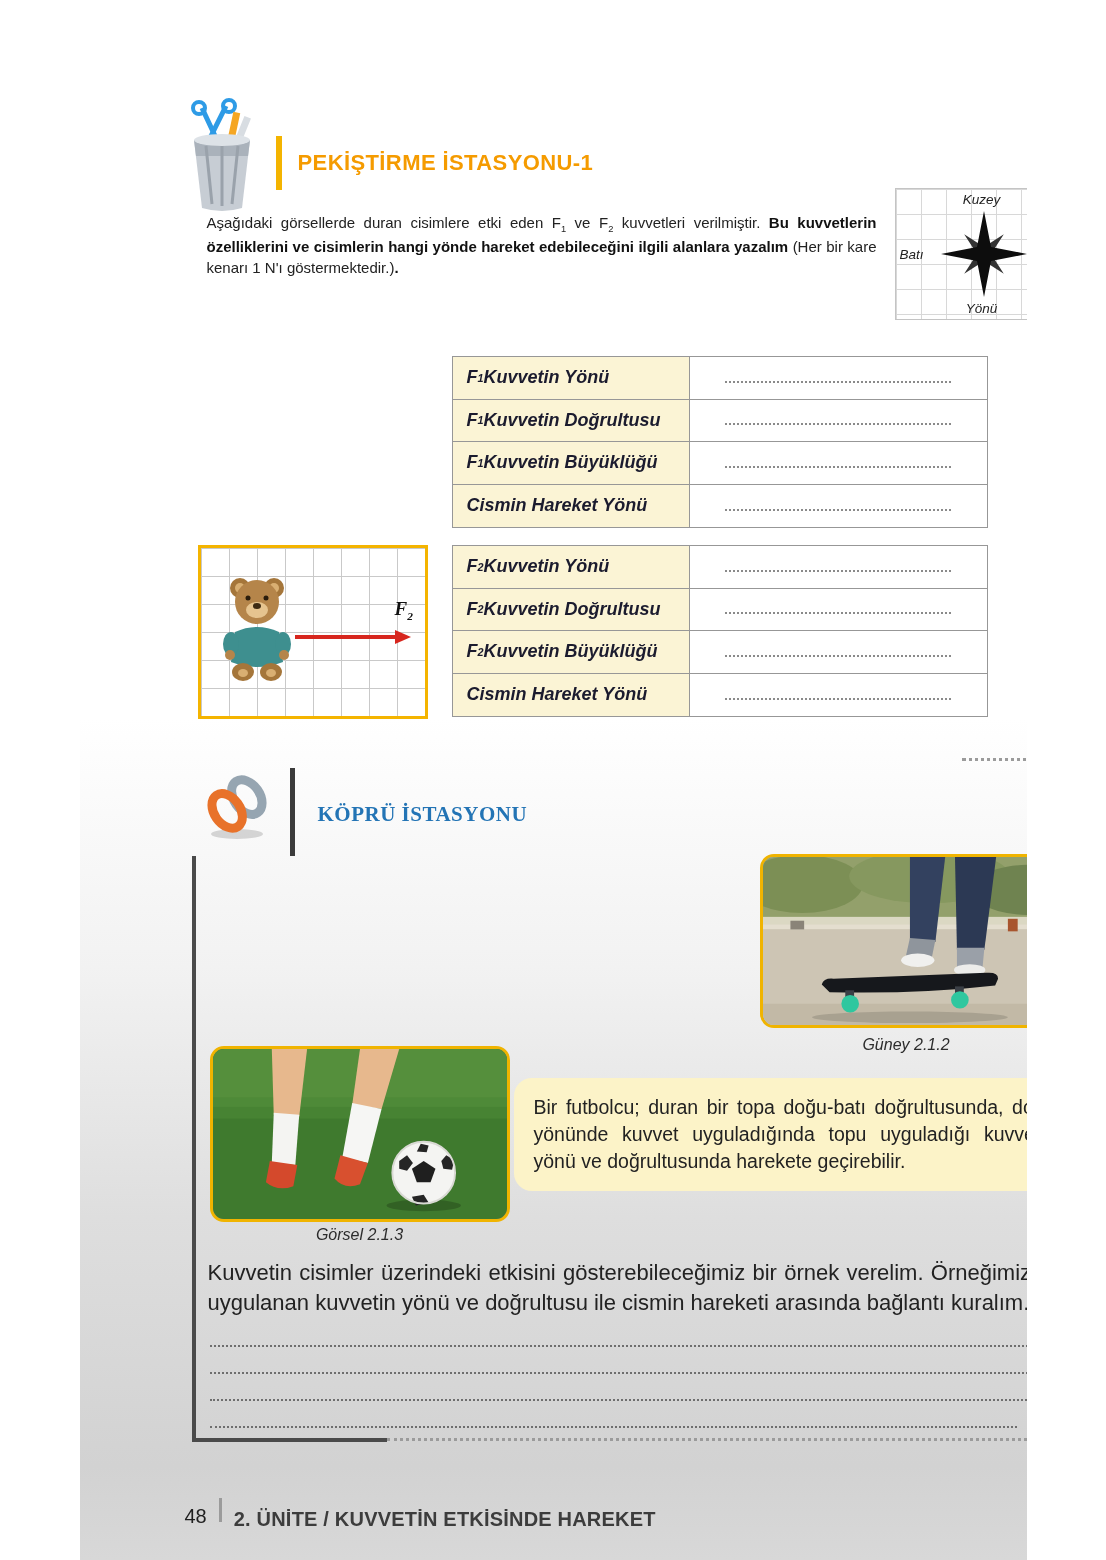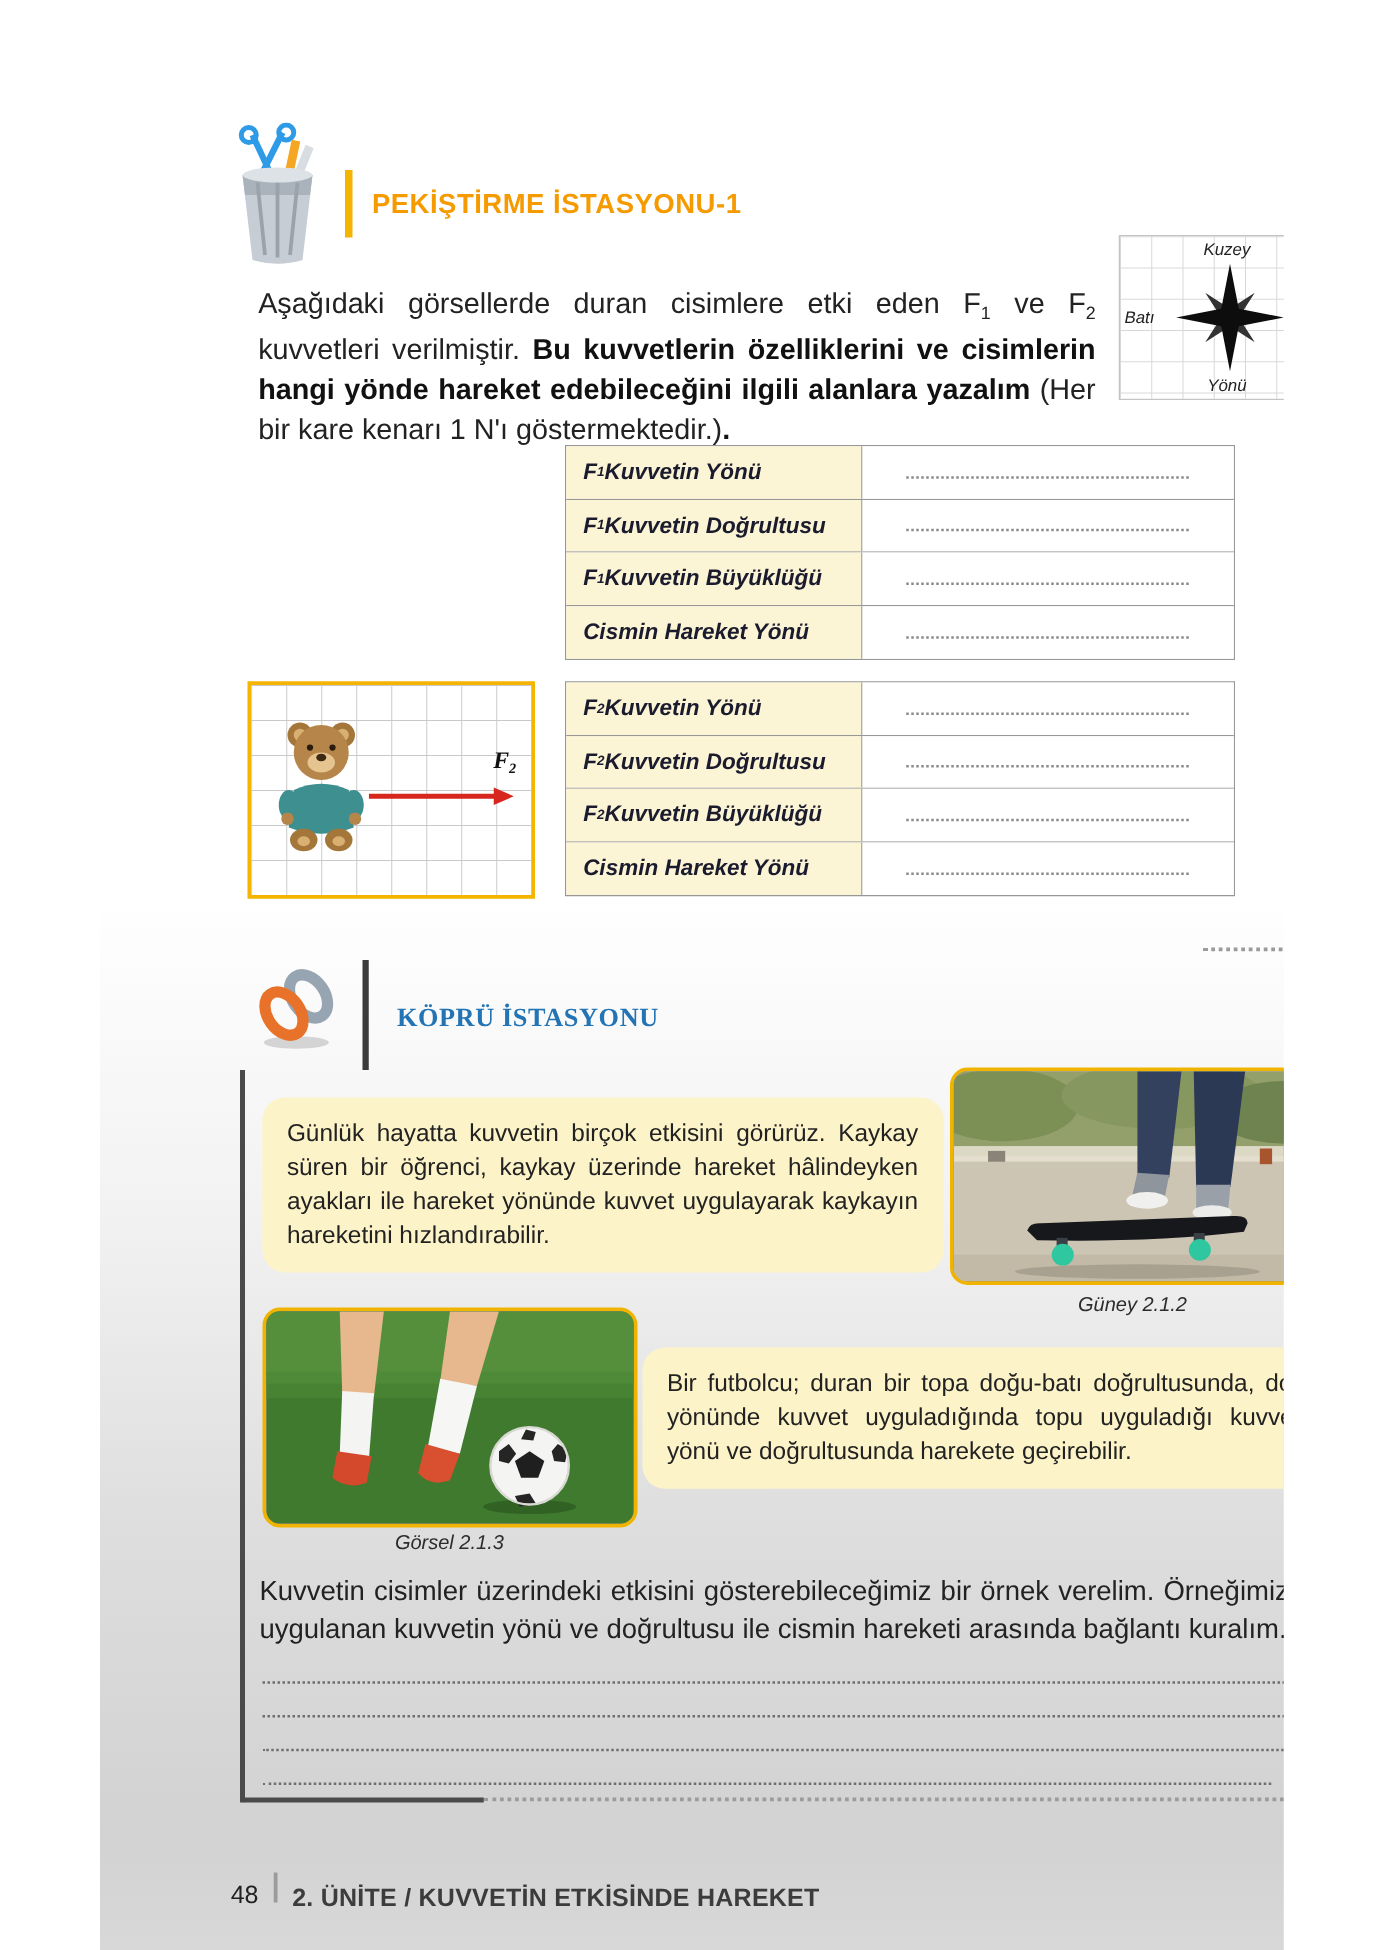--- a/index.html
+++ b/index.html
@@ -12,21 +12,21 @@
     background: linear-gradient(180deg, #ffffff 0%, #ffffff 46%, #f2f2f2 62%, #dedede 78%, #d2d2d2 94%, #d8d8d8 100%);
   }
   .abs { position: absolute; }
 
   
   .pencil-cup { left: 92px; top: 98px; width: 100px; height: 115px; }
   .title-bar { left: 196px; top: 136px; width: 6px; height: 54px; background: #F4B400; }
   .page-title { left: 218px; top: 150px; font-size: 22px; font-weight: bold; color: #F59B00; letter-spacing: .4px; }
 
   
-  .intro { left: 127px; top: 226px; width: 670px; font-size: 23px; line-height: 1.4; color: #222; text-align: justify; }
+  .intro { left: 127px; top: 212px; width: 670px; font-size: 15px; line-height: 1.4; color: #222; text-align: justify; }
   .intro sub { font-size: .62em; }
   .intro strong { color: #111; }
 
   
   .compass {
     left: 815px; top: 188px; width: 174px; height: 132px;
     background-color: #fff; border: 1px solid #c4c4c4;
     background-image: linear-gradient(to right, #d8d8d8 1px, transparent 1px),
                       linear-gradient(to bottom, #d8d8d8 1px, transparent 1px);
     background-size: 25px 25px;
@@ -280,21 +280,20 @@
         <ellipse cx="37" cy="64" rx="26" ry="5" fill="#000" opacity="0.15"></ellipse>
         <g transform="rotate(-35 37 34)">
           <ellipse cx="49" cy="34" rx="13" ry="19" fill="none" stroke="#96A5B1" stroke-width="9"></ellipse>
           <ellipse cx="25" cy="34" rx="13" ry="19" fill="none" stroke="#E8722A" stroke-width="9"></ellipse>
         </g>
       </svg>
     </div>
     <div class="bridge-bar"></div>
     <h2 class="bridge-title">KÖPRÜ İSTASYONU</h2>
 
-    <div class="ybox ybox1">Günlük hayatta kuvvetin birçok etkisini görürüz. Kaykay süren bir öğrenci, kaykay üzerinde hareket hâlindeyken ayakları ile hareket yönünde kuvvet uygulayarak kaykayın hareketini hızlandırabilir.</div>
 
     <div class="photo photo1">
       <svg viewBox="0 0 293 174" preserveAspectRatio="none">
         <rect width="293" height="174" fill="#cfc8b8"></rect>
         <rect width="293" height="70" fill="#93a06b"></rect>
         <ellipse cx="40" cy="28" rx="62" ry="30" fill="#7c8f55"></ellipse>
         <ellipse cx="170" cy="20" rx="82" ry="28" fill="#86985f"></ellipse>
         <ellipse cx="272" cy="34" rx="60" ry="26" fill="#6f8350"></ellipse>
         <rect y="62" width="293" height="13" fill="#e8e2d2" opacity="0.85"></rect>
         <rect y="75" width="293" height="99" fill="#cdc5b4"></rect>

